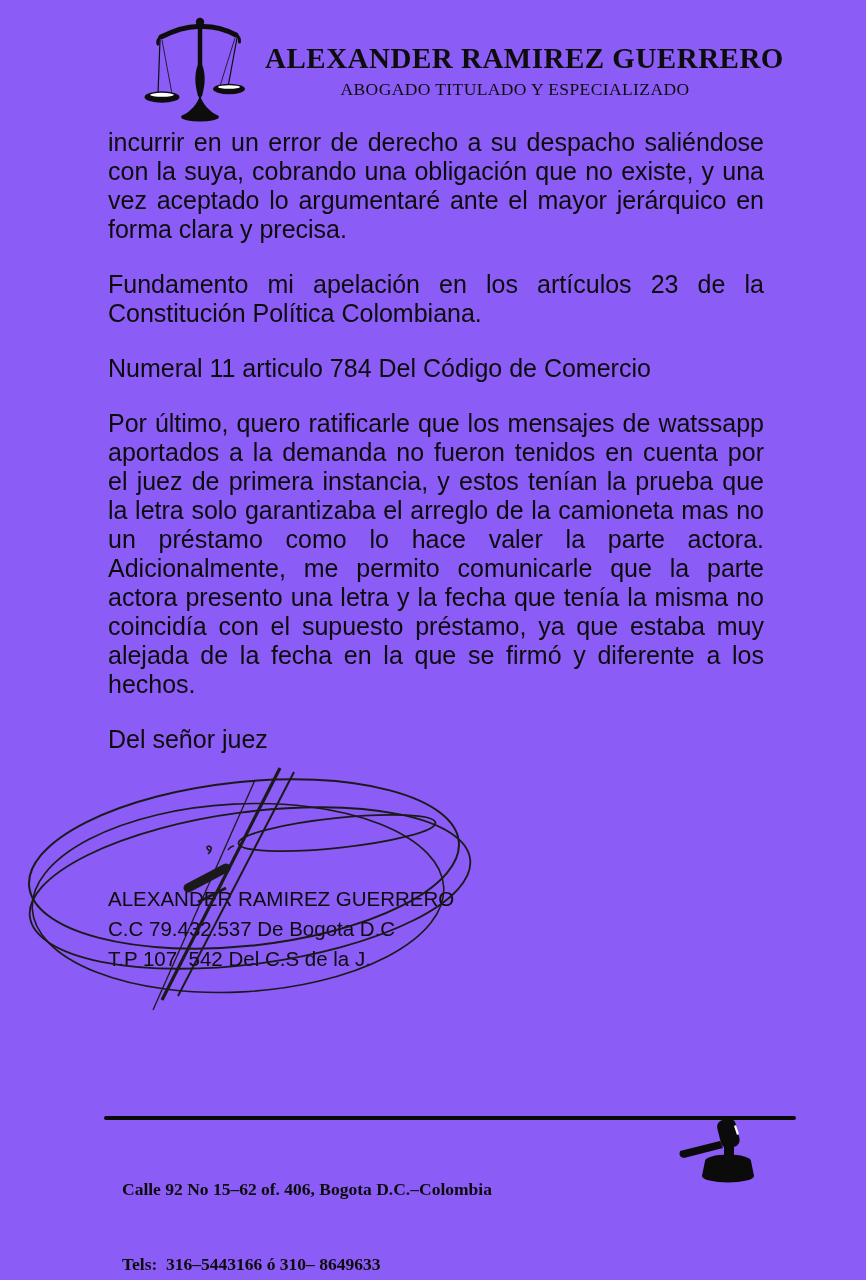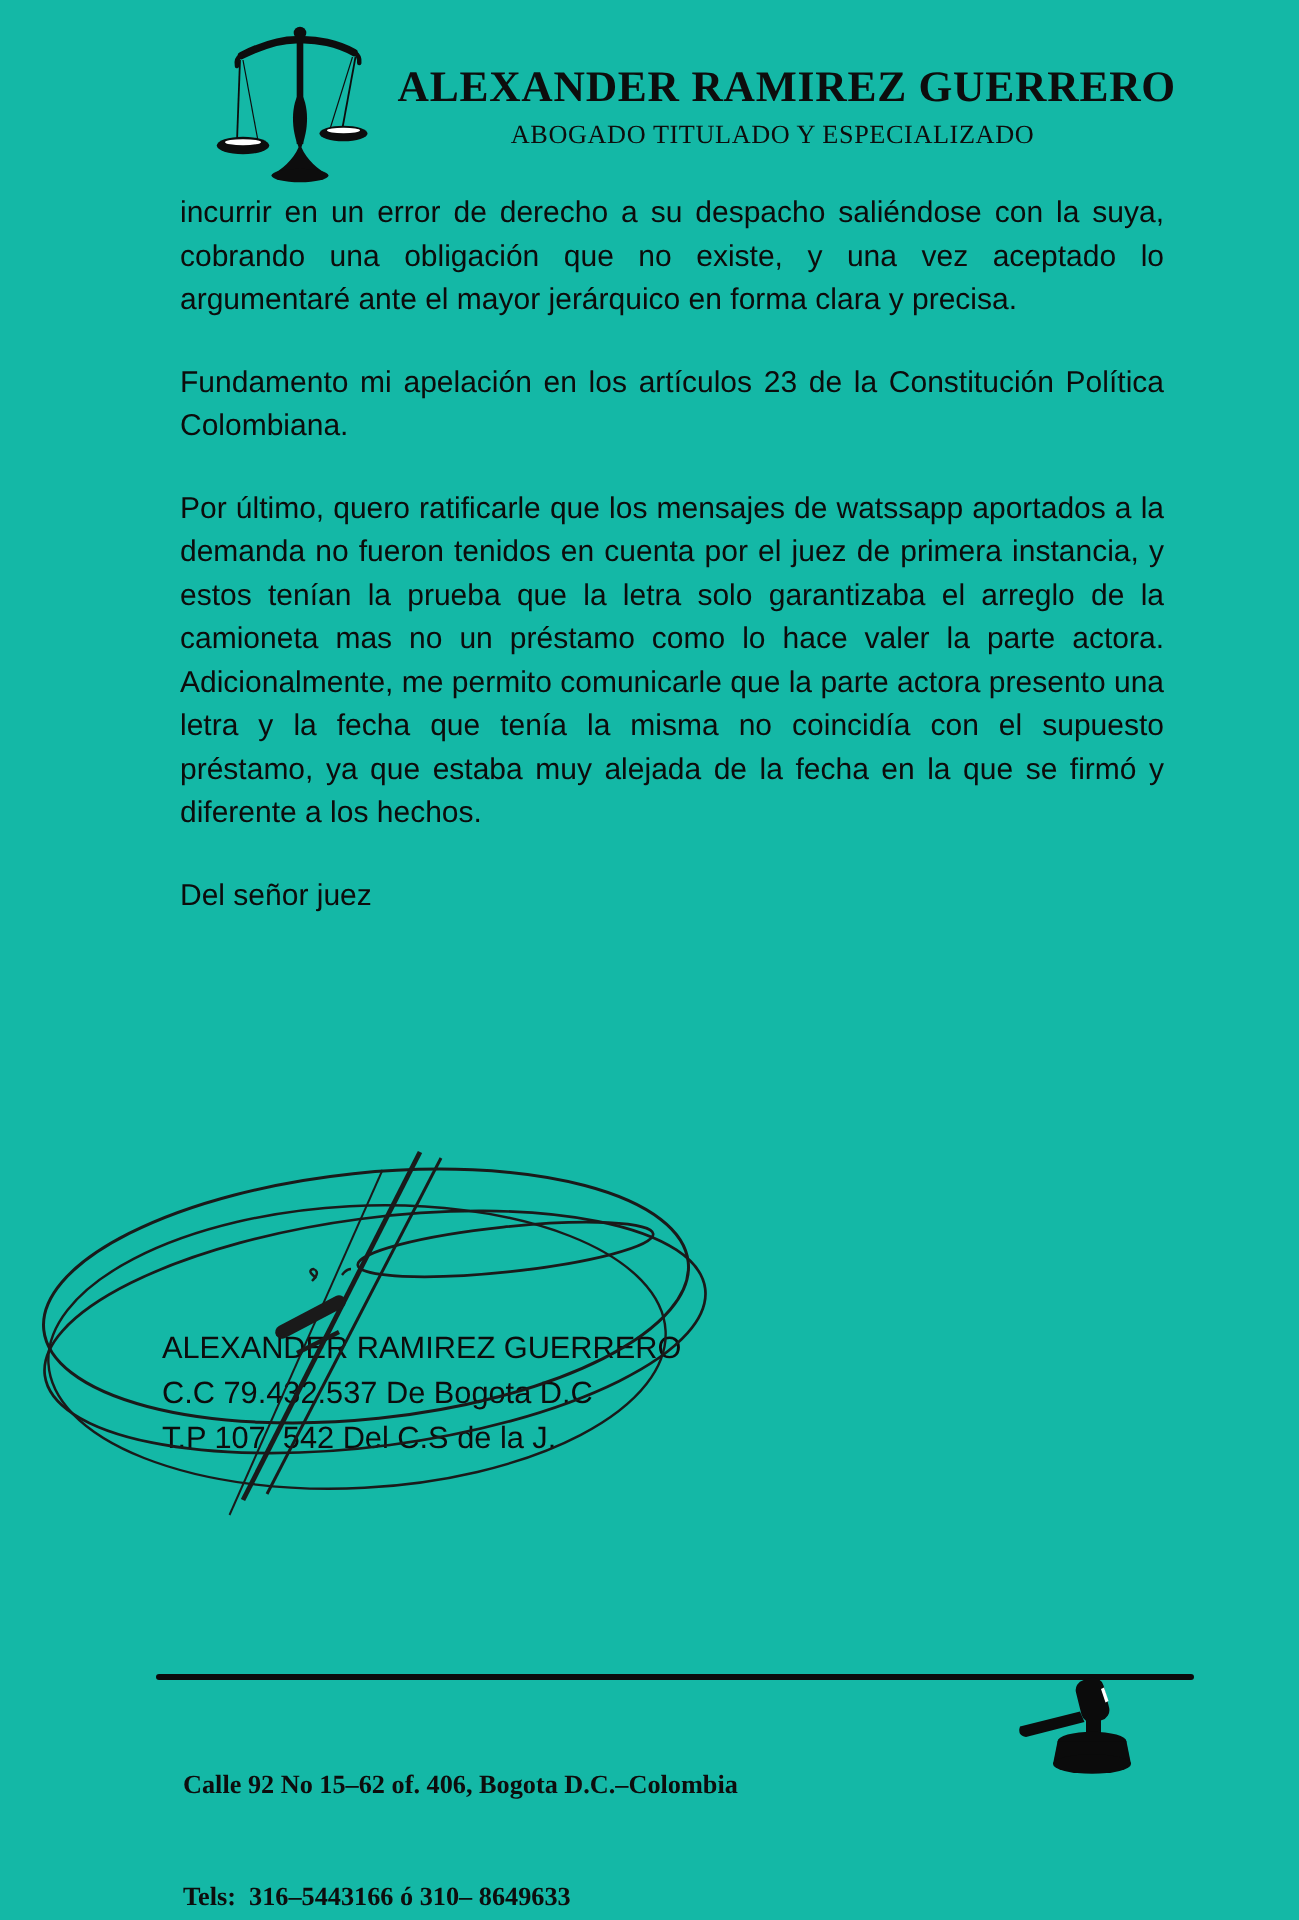--- a/index.html
+++ b/index.html
@@ -1,41 +1,41 @@
 <!DOCTYPE html>
 <html><head>
 <meta charset="utf-8">
 <style>
   html,body{margin:0;padding:0;background:#e8e8e8;}
   .page{
     position:relative;
     width:866px;height:1280px;
-    background:#14b8a6;
+    background:#8b5cf6;
     margin:0 auto;
     overflow:hidden;
     font-family:"Liberation Sans", sans-serif;
     color:#111;
   }
   
   .letterhead-logo{position:absolute;left:125px;top:8px;width:150px;height:122px;}
   .letterhead-text{position:absolute;left:265px;top:42px;width:500px;text-align:center;}
   .letterhead-name{
     font-family:"Liberation Serif", serif;
     font-weight:bold;font-size:29px;letter-spacing:.5px;
     color:#0d0d0d;white-space:nowrap;
   }
   .letterhead-sub{
     font-family:"Liberation Serif", serif;
     font-weight:normal;font-size:17.5px;letter-spacing:.4px;
     margin-top:4px;color:#0d0d0d;white-space:nowrap;
   }
   
   .body-text{
-    position:absolute;left:120px;top:128px;width:656px;
-    font-size:20px;line-height:29px;text-align:justify;
+    position:absolute;left:108px;top:128px;width:656px;
+    font-size:25px;line-height:29px;text-align:justify;
     color:#0c0c0c;z-index:1;
   }
   .body-text p{margin:0 0 26px 0;}
   .body-text p.gap-large{margin-bottom:80px;}
   .body-text p:last-child{margin-bottom:0;text-align:left;}
   
   .signature-scrawl{
     position:absolute;left:12px;top:762px;width:480px;height:252px;
     z-index:3;pointer-events:none;
   }
@@ -90,20 +90,21 @@
   </svg>
 
   <div class="letterhead-text">
     <div class="letterhead-name">ALEXANDER RAMIREZ GUERRERO</div>
     <div class="letterhead-sub">ABOGADO TITULADO Y ESPECIALIZADO</div>
   </div>
 
   <div class="body-text">
     <p>incurrir en un error de derecho a su despacho saliéndose con la suya, cobrando una obligación que no existe, y una vez aceptado lo argumentaré ante el mayor jerárquico en forma clara y precisa.</p>
     <p>Fundamento mi apelación en los artículos 23 de la Constitución Política Colombiana.</p>
+    <p>Numeral 11 articulo 784 Del Código de Comercio</p>
     <p>Por último, quero ratificarle que los mensajes de watssapp aportados a la demanda no fueron tenidos en cuenta por el juez de primera instancia, y estos tenían la prueba que la letra solo garantizaba el arreglo de la camioneta mas no un préstamo como lo hace valer la parte actora. Adicionalmente, me permito comunicarle que la parte actora presento una letra y la fecha que tenía la misma no coincidía con el supuesto préstamo, ya que estaba muy alejada de la fecha en la que se firmó y diferente a los hechos.</p>
     <p>Del señor juez</p>
   </div>
 
   <svg class="signature-scrawl" viewBox="0 0 480 252" aria-hidden="true">
     <g fill="none" stroke="#1a1a1a">
       <ellipse cx="232" cy="102" rx="216" ry="82" stroke-width="2" transform="rotate(-6 232 102)"></ellipse>
       <ellipse cx="238" cy="126" rx="222" ry="76" stroke-width="1.8" transform="rotate(-7.5 238 126)"></ellipse>
       <ellipse cx="226" cy="136" rx="206" ry="94" stroke-width="1.6" transform="rotate(-3 226 136)"></ellipse>
       <ellipse cx="325" cy="71" rx="99" ry="15" stroke-width="1.8" transform="rotate(-6 325 71)"></ellipse>

